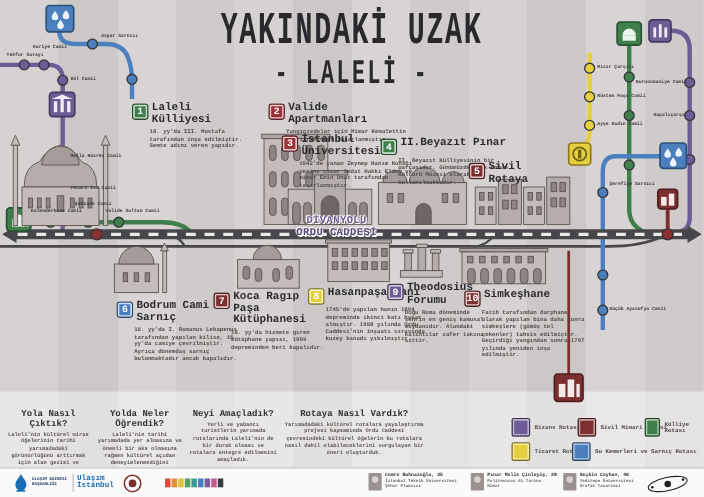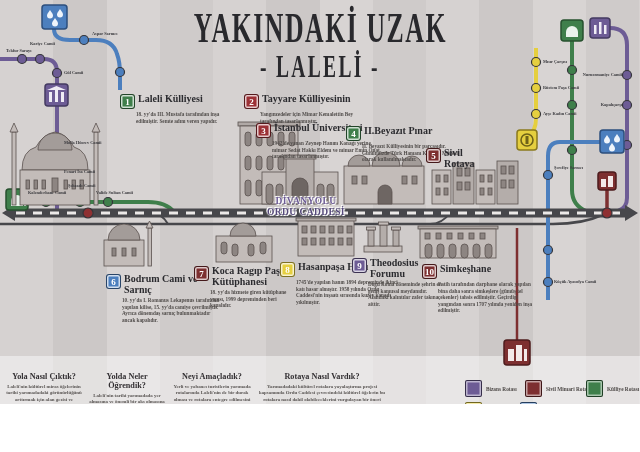--- a/index.html
+++ b/index.html
@@ -1,17 +1,17 @@
 <!DOCTYPE html>
 <html><head>
 <meta charset="utf-8">
 <style>
   html,body{margin:0;padding:0;background:#fff;}
-  .poster{position:relative;width:640px;height:404px;overflow:hidden;
-    font-family:Liberation Serif, serif;color:#2d2d31;
+  .poster{position:relative;width:640px;height:452px;overflow:hidden;
+    font-family:Liberation Mono, monospace;color:#2d2d31;
     background:repeating-linear-gradient(90deg,#d6d2d1 0 53px,#ccc8c7 53px 107px,#d8d4d3 107px 160px,#cfcbca 160px 213px);}
   .qa-band{position:absolute;left:0;top:356px;width:640px;height:69px;background:rgba(255,255,255,.45);z-index:1;}
   svg.map{position:absolute;left:0;top:0;z-index:2;}
   .title-wrap{position:absolute;left:0;top:10px;width:640px;text-align:center;z-index:3;}
   .title-l1{display:inline-block;font-size:33px;font-weight:700;letter-spacing:2px;color:#29292d;transform:scale(.78,1.25);}
   .title-l2{display:inline-block;font-size:25px;font-weight:700;letter-spacing:3px;color:#29292d;transform:scale(.78,1.25);margin-top:6px;}
   .poi{position:absolute;z-index:3;}
   .poi-head{display:flex;align-items:flex-start;gap:3px;}
   .badge{flex:0 0 auto;width:13px;height:13px;border-radius:3px;color:#fff;font-weight:700;font-size:9px;
     display:flex;align-items:center;justify-content:center;border:1px solid rgba(0,0,0,.45);
@@ -307,21 +307,21 @@
   <div class="poi" style="left:120px;top:94px;width:110px">
     <div class="poi-head">
         <span class="badge" style="background: rgb(63, 127, 75);">1</span>
         <span class="poi-title">Laleli Külliyesi</span>
       </div>
     <p class="poi-desc">18. yy'da III. Mustafa tarafından inşa edilmiştir. Semte adını veren yapıdır.</p>
   </div>
   <div class="poi" style="left:244px;top:94px;width:130px">
     <div class="poi-head">
         <span class="badge" style="background: rgb(156, 49, 54);">2</span>
-        <span class="poi-title">Tayyare Külliyesinin</span>
+        <span class="poi-title">Valide Apartmanları</span>
       </div>
     <p class="poi-desc">Yangınzedeler için Mimar Kemalettin Bey tarafından tasarlanmıştır.</p>
   </div>
   <div class="poi" style="left:256px;top:123px;width:128px">
     <div class="poi-head">
         <span class="badge" style="background: rgb(156, 49, 54);">3</span>
         <span class="poi-title">İstanbul Üniversitesi</span>
       </div>
     <p class="poi-desc">1942'de yanan Zeynep Hanım Konağı yerine mimar Sedat Hakkı Eldem ve mimar Emin Onat tarafından tasarlanmıştır.</p>
   </div>

